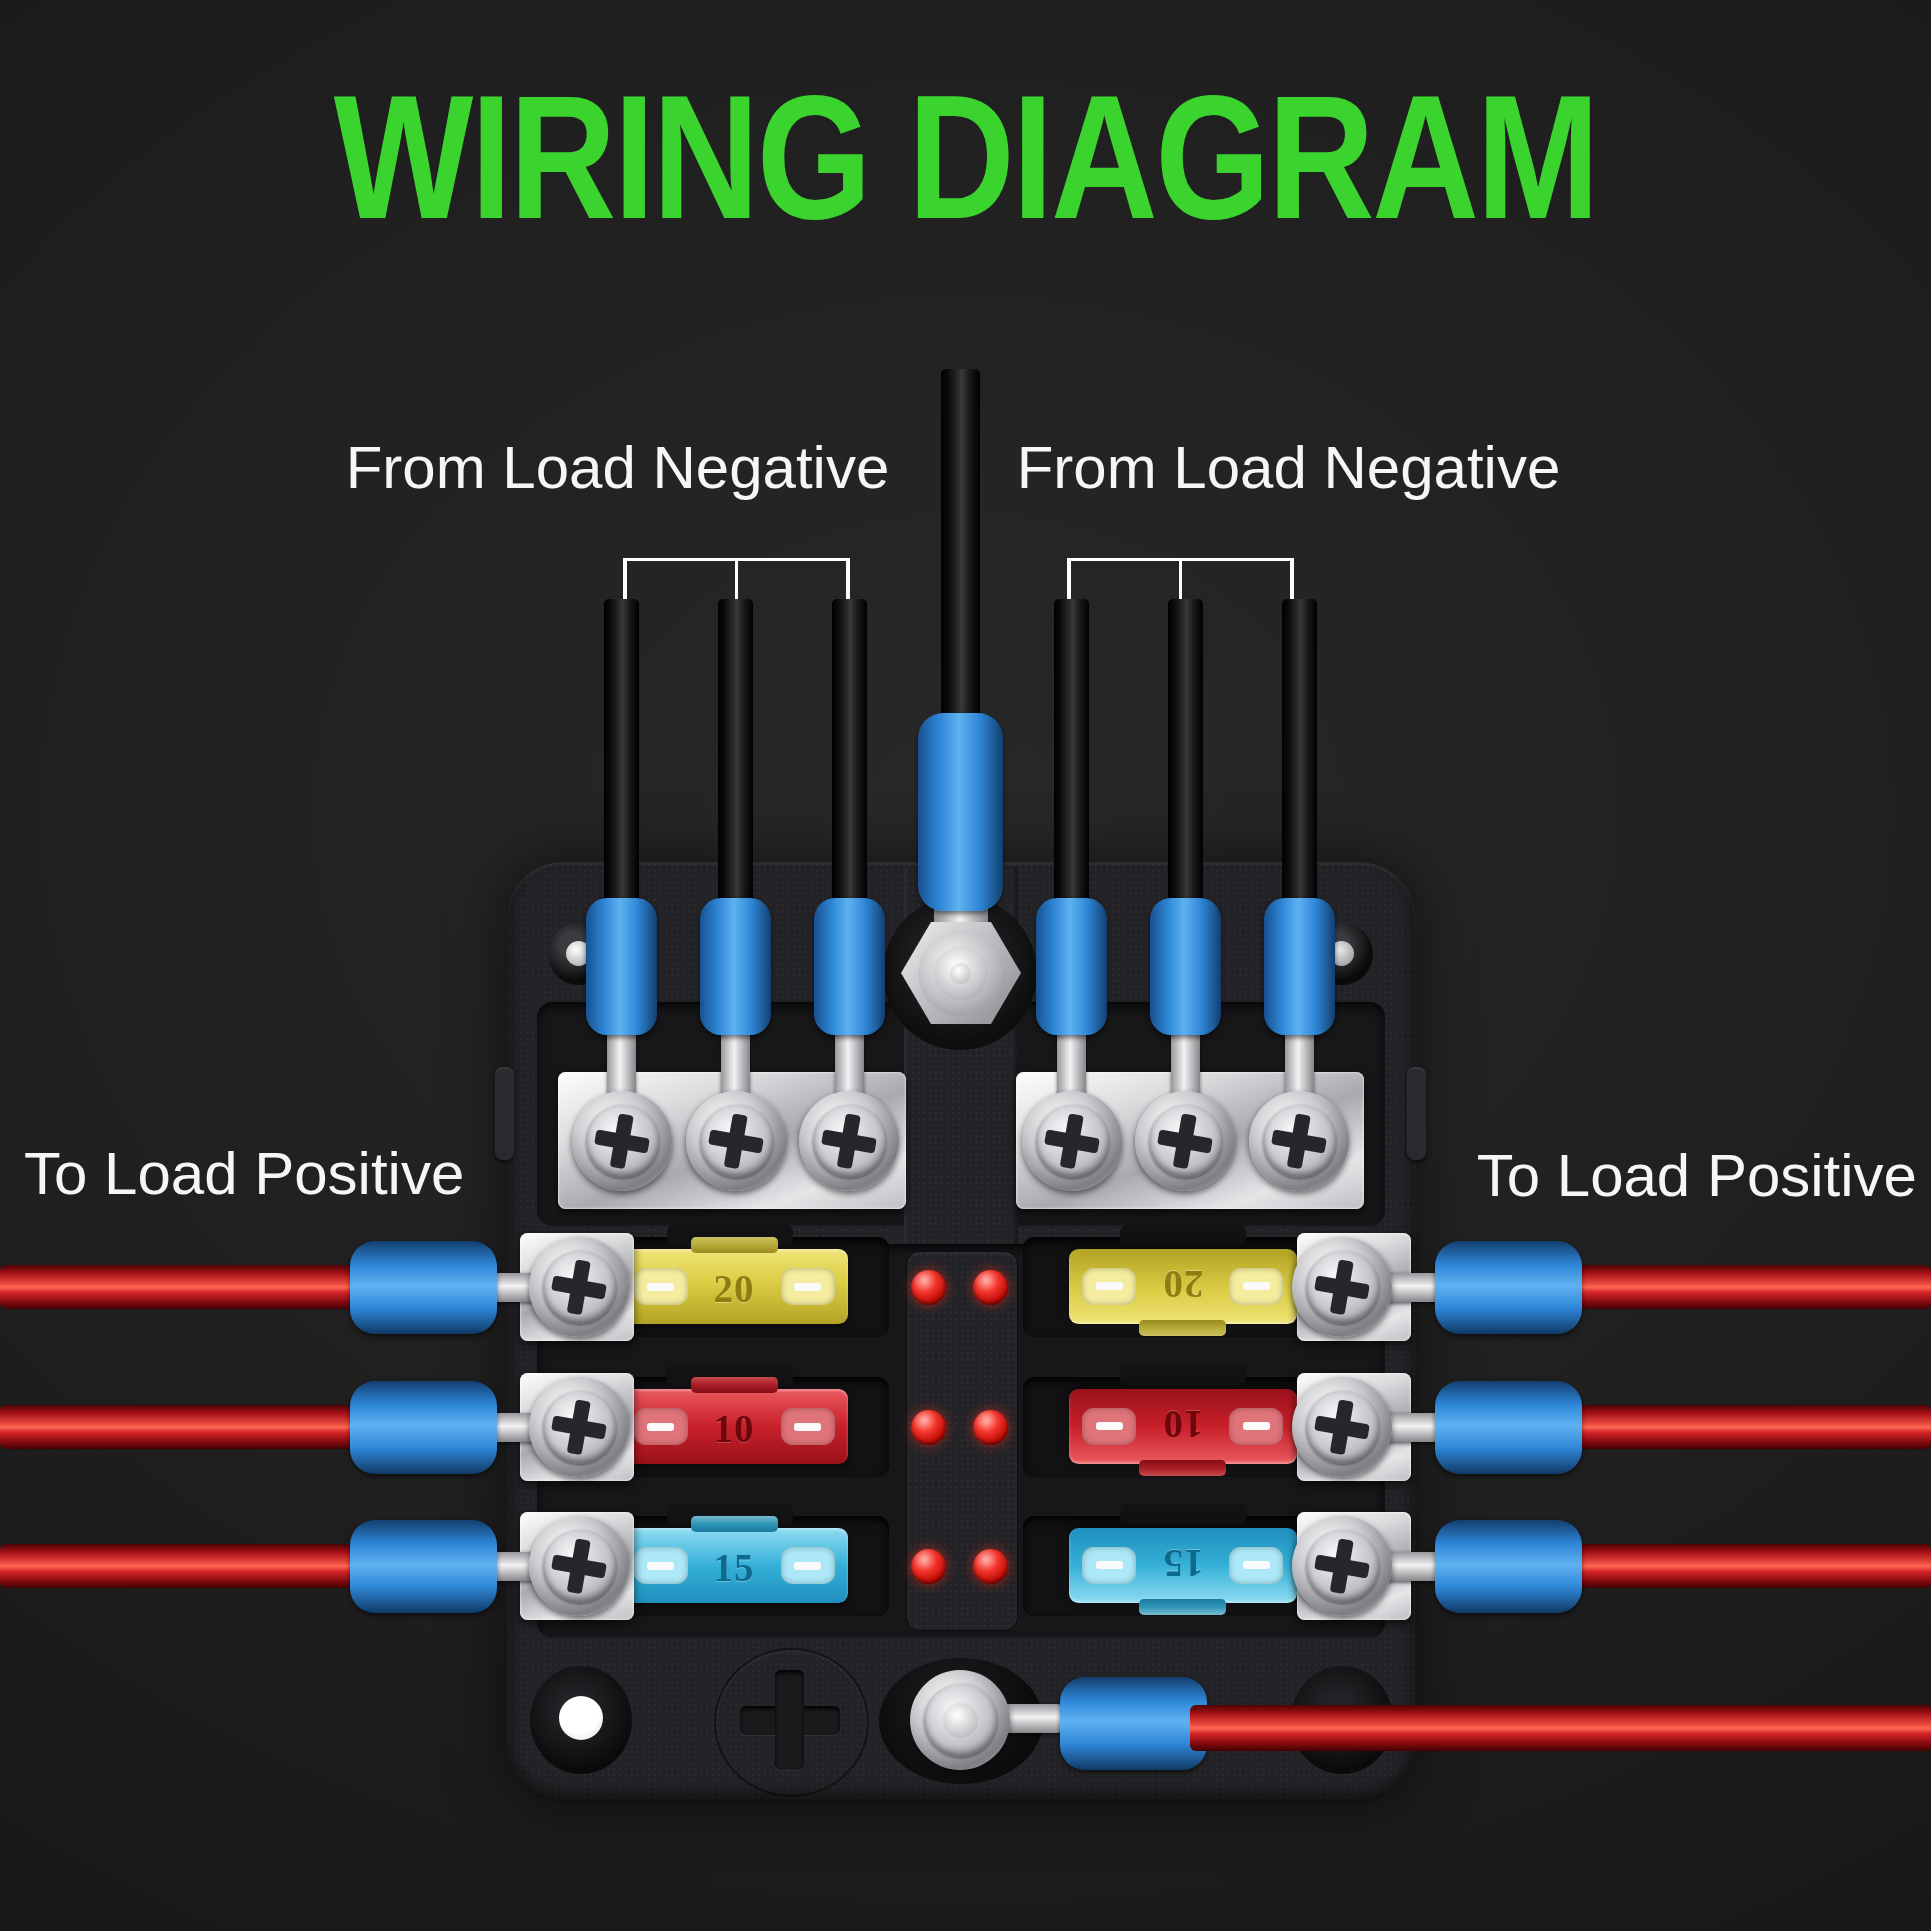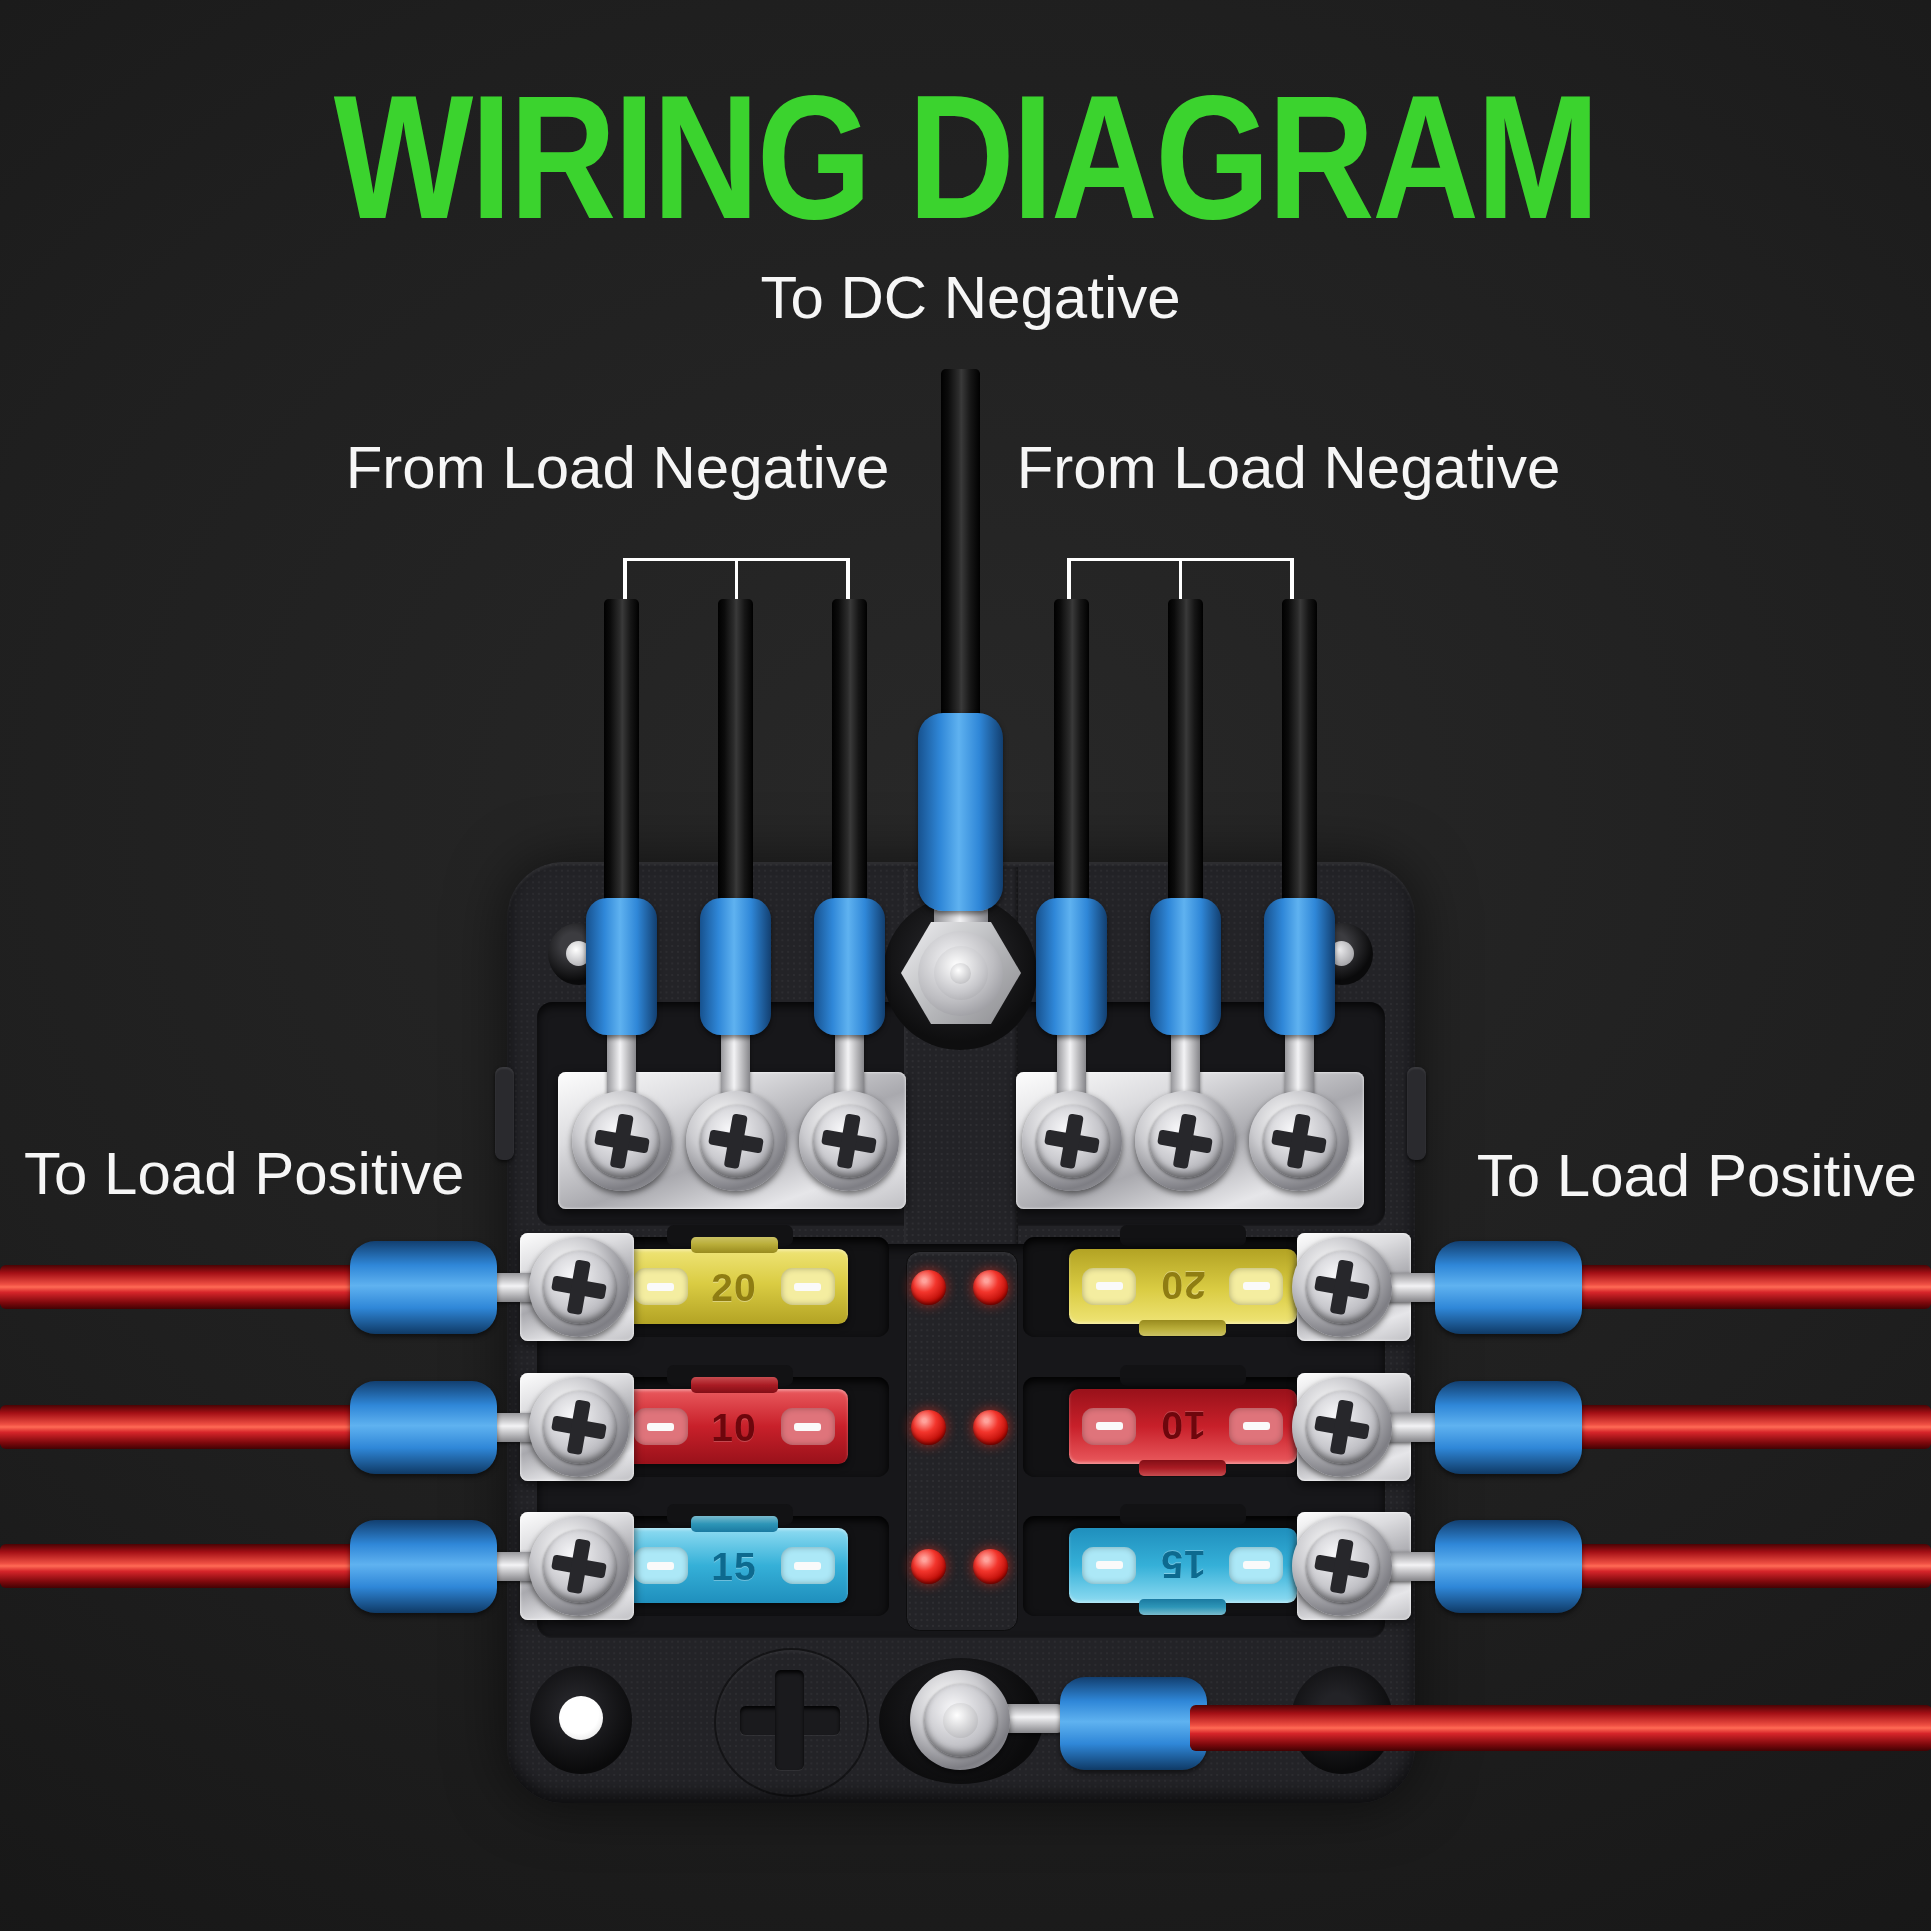--- a/index.html
+++ b/index.html
@@ -50,21 +50,21 @@
     background:linear-gradient(180deg,#123f70 0%,#2f87d8 26%,#5fb2f0 48%,#2f87d8 72%,#0f3a66 100%);
     box-shadow:0 2.9px 5.8px rgba(0,0,0,.5);}
   
   .fslot{width:319px;height:100px;border-radius:11.6px;background:#121214;box-shadow:inset 0 3.9px 8.7px #000;}
   .fslot::after{content:'';position:absolute;left:50%;top:-11.6px;margin-left:-63px;width:126px;height:21px;border-radius:6.8px;background:#121214;}
   .fuse{width:228px;height:75px;border-radius:9.7px;box-shadow:0 2.9px 6.8px rgba(0,0,0,.55), inset 0 1.9px 2.9px rgba(255,255,255,.35);}
   .fuse::before{content:'';position:absolute;left:50%;top:-11.6px;margin-left:-43px;width:87px;height:15.4px;border-radius:4.8px;background:inherit;filter:brightness(.85);}
   .fwin{position:absolute;top:19.3px;width:54px;height:37px;border-radius:11.6px;box-shadow:inset 0 0 6.8px rgba(0,0,0,.3);}
   .fwin.l{left:13.5px;} .fwin.r{right:13.5px;}
   .fdash{position:absolute;left:13.5px;top:14.5px;width:27px;height:8.7px;border-radius:2.9px;background:#fafafa;}
-  .famp{position:absolute;left:0;top:17.4px;width:100%;text-align:center;font-size:39px;font-weight:700;letter-spacing:1px;}
+  .famp{position:absolute;left:0;top:17.4px;width:100%;text-align:center;font-size:39px;font-weight:700;letter-spacing:1px;font-family:Liberation Serif, serif;}
   .fy{background:linear-gradient(180deg,#efe476 0%,#dacc43 46%,#b3a324 100%);}
   .fy .fwin{background:#f4eda0;} .fy .famp{color:#8f7d12;text-shadow:0 1px 0 rgba(255,255,255,.35);}
   .fr{background:linear-gradient(180deg,#ea5a5e 0%,#c8202a 50%,#99111a 100%);}
   .fr .fwin{background:#df747b;} .fr .famp{color:#6e060c;text-shadow:0 1px 0 rgba(255,255,255,.2);}
   .fb{background:linear-gradient(180deg,#8fdcf2 0%,#35b0d8 50%,#1f8fbd 100%);}
   .fb .fwin{background:#ace8f7;} .fb .famp{color:#0d6a8f;text-shadow:0 1px 0 rgba(255,255,255,.3);}
   .rot180{transform:rotate(180deg);}
   
   .ledcol{left:906px;top:1251px;width:110px;height:378px;border-radius:13.5px;background-color:#232327;
     background-image:radial-gradient(rgba(255,255,255,.05) 1px, transparent 1.3px);background-size:5.8px 5.8px;
@@ -81,21 +81,20 @@
     background:linear-gradient(135deg,#f1f1f3 0%,#babbbe 50%,#8b8b8f 100%);
     clip-path:polygon(25% 0,75% 0,100% 50%,75% 100%,25% 100%,0 50%);}
   .circ{border-radius:50%;}
 </style>
 </head>
 <body>
 
 <div class="stage">
 
   <div class="abs title">WIRING DIAGRAM</div>
-  <div class="abs lbl" style="left:681px;top:263px;width:579px;text-align:center;">To DC Negative</div>
   <div class="abs lbl" style="left:328px;top:433px;width:579px;text-align:center;">From Load Negative</div>
   <div class="abs lbl" style="left:999px;top:433px;width:579px;text-align:center;">From Load Negative</div>
   <div class="abs lbl" style="left:24px;top:1139px;">To Load Positive</div>
   <div class="abs lbl" style="left:1429px;top:1141px;width:488px;text-align:right;">To Load Positive</div>
 
   <div class="abs bracket" style="left:623px;top:558px;width:227px;">
     <i class="prg" style="left:0;"></i>
       <i class="prg" style="left:calc(50% - 1.9px);"></i>
       <i class="prg" style="right:0;"></i>
   </div>

